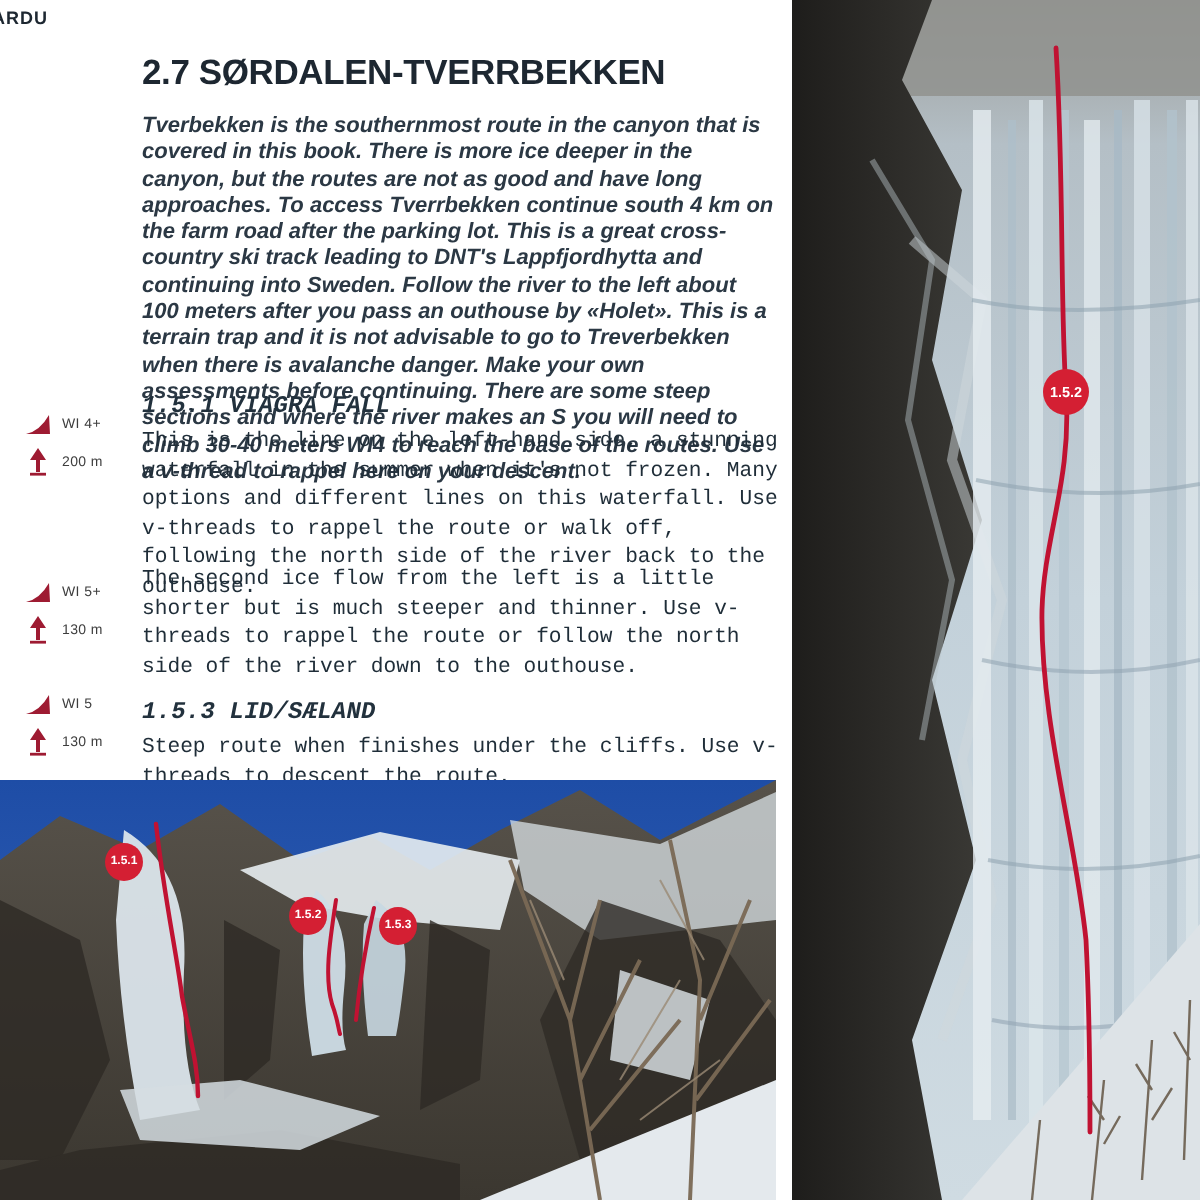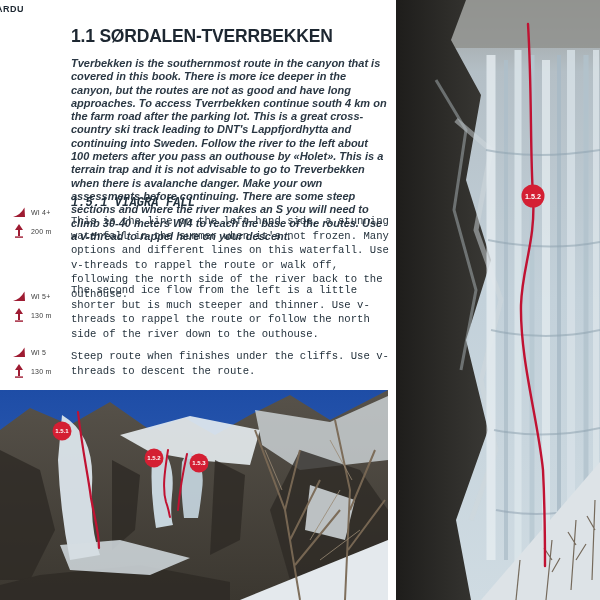--- a/index.html
+++ b/index.html
@@ -40,34 +40,35 @@
   #photo-icefall{left:396px;top:0;}
   #photo-panorama{left:0;top:390px;}
   .badge-text{font-family:"Liberation Sans",sans-serif;font-weight:bold;fill:#ffffff;}
 </style>
 </head>
 <body>
 
 <div class="page-header-label">ARDU</div>
 
 <div class="text-col">
-  <h1 class="page-title">1.1 SØRDALEN-TVERRBEKKEN</h1>
+  <h1 class="page-title">2.7 SØRDALEN-TVERRBEKKEN</h1>
   <p class="intro">Tverbekken is the southernmost route in the canyon that is covered in this book. There is more ice deeper in the canyon, but the routes are not as good and have long approaches. To access Tverrbekken continue south 4 km on the farm road after the parking lot. This is a great cross-country ski track leading to DNT's Lappfjordhytta and continuing into Sweden. Follow the river to the left about 100 meters after you pass an outhouse by «Holet». This is a terrain trap and it is not advisable to go to Treverbekken when there is avalanche danger. Make your own assessments before continuing. There are some steep sections and where the river makes an S you will need to climb 30-40 meters WI4 to reach the base of the routes. Use a v-thread to rappel here on your descent.</p>
 </div>
 
 <div class="route-section" style="top:196px">
   <h2 class="route-heading">1.5.1 VIAGRA FALL</h2>
   <p class="route-body">This is the line on the left-hand side, a stunning waterfall in the summer when it's not frozen. Many options and different lines on this waterfall. Use v-threads to rappel the route or walk off, following the north side of the river back to the outhouse.</p>
 </div>
 
 <div class="route-section" style="top:283px">
   <p class="route-body">The second ice flow from the left is a little shorter but is much steeper and thinner. Use v-threads to rappel the route or follow the north side of the river down to the outhouse.</p>
 </div>
 
 <div class="route-section" style="top:349px">
+  <h2 class="route-heading">1.5.3 LID/SÆLAND</h2>
   <p class="route-body">Steep route when finishes under the cliffs. Use v-threads to descent the route.</p>
 </div>
 
 <div class="margin-block" style="top:206px">
   <div class="margin-row">
     <span class="margin-icon">
       <svg width="14" height="12" viewBox="0 0 14 12">
           <path d="M1,11 Q8,9.5 12.5,1.5 L13,11 Z" fill="#9e1b32"></path>
         </svg>
     </span>

